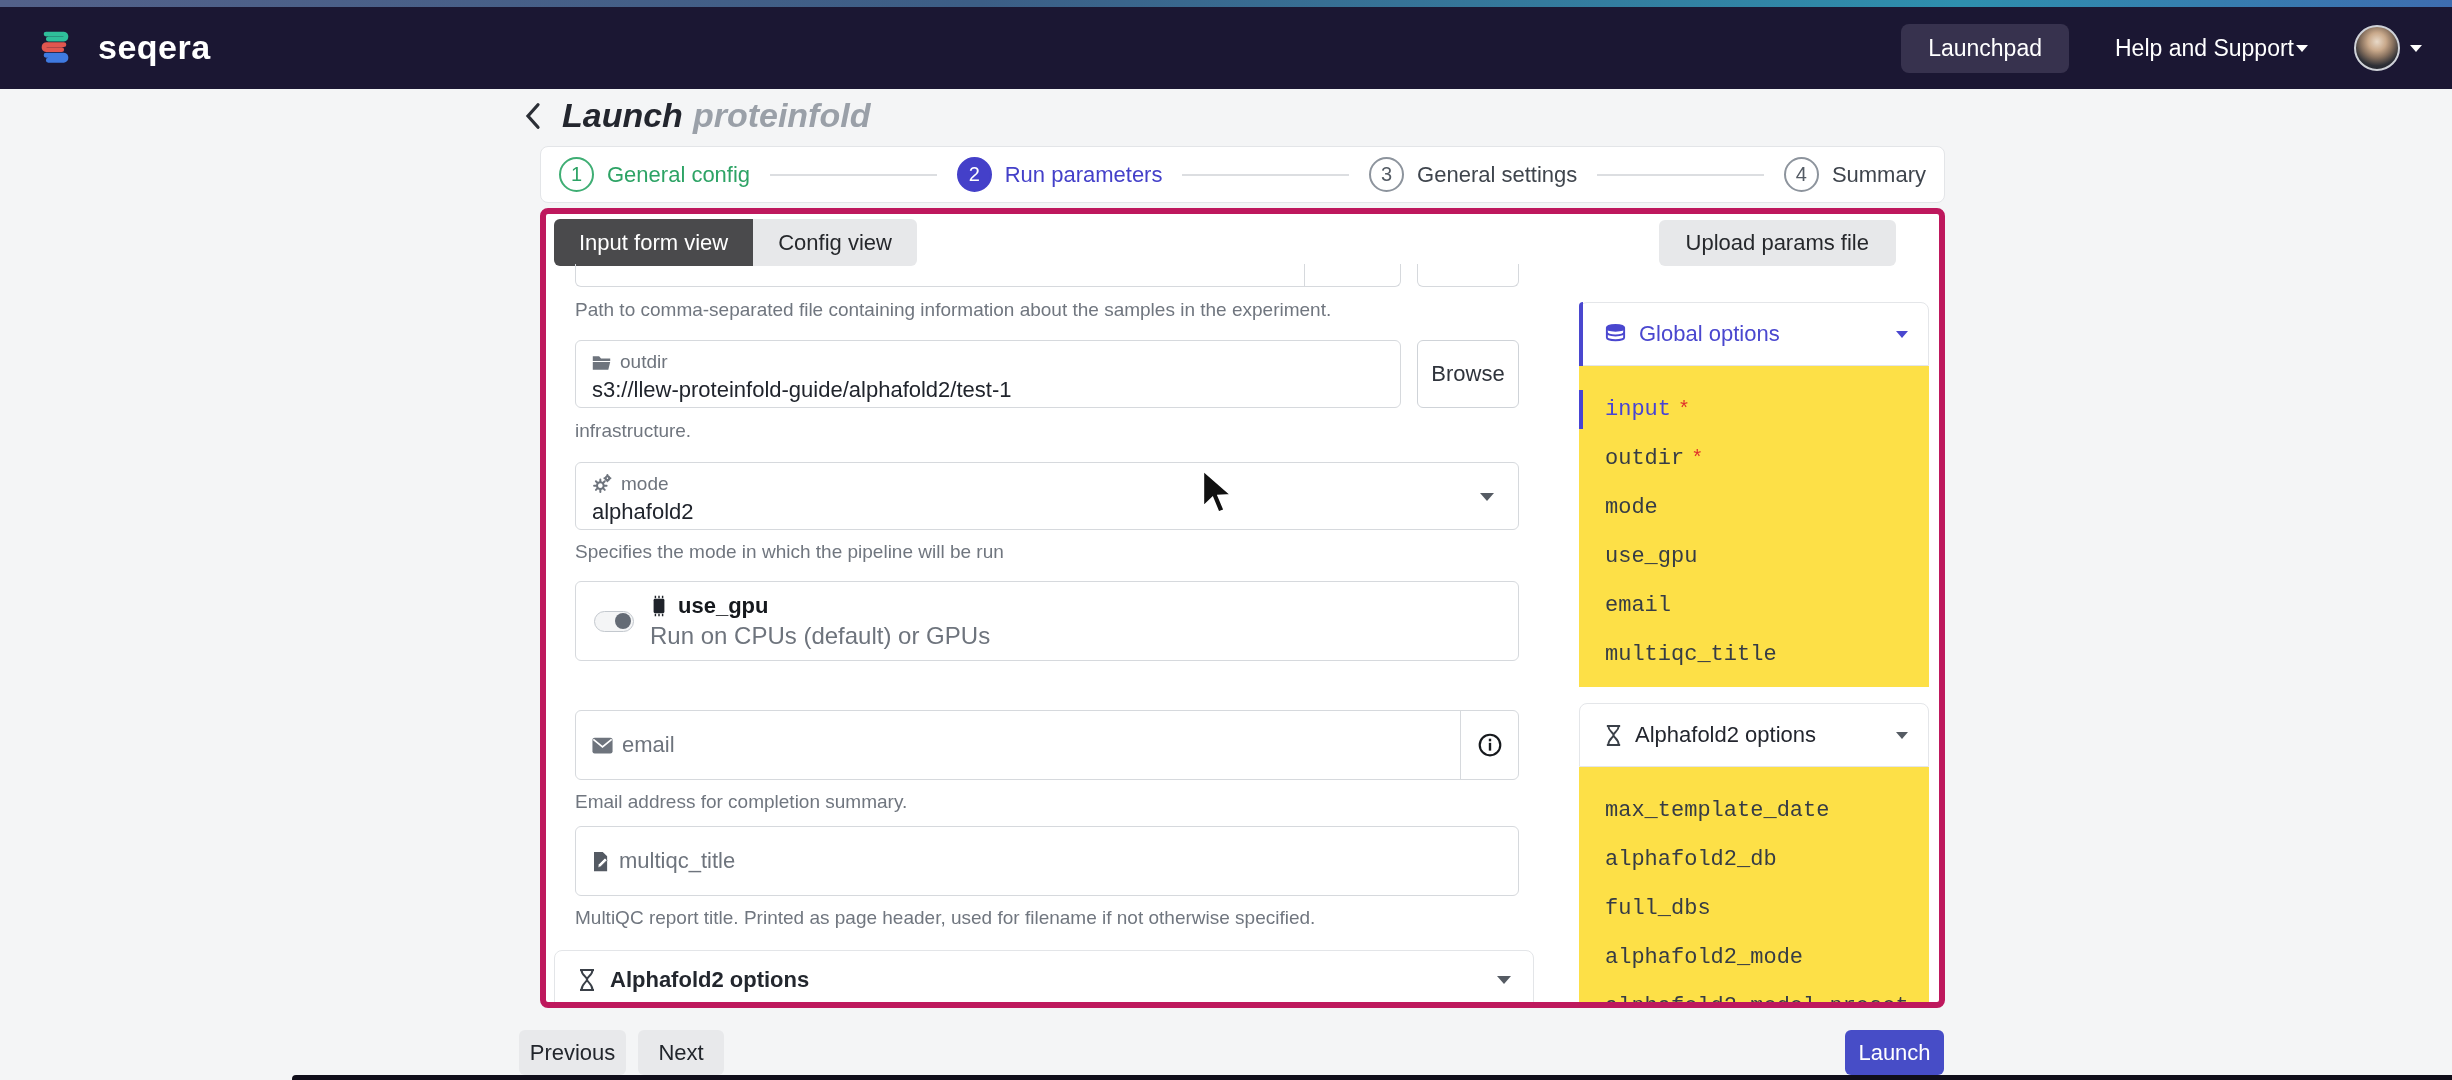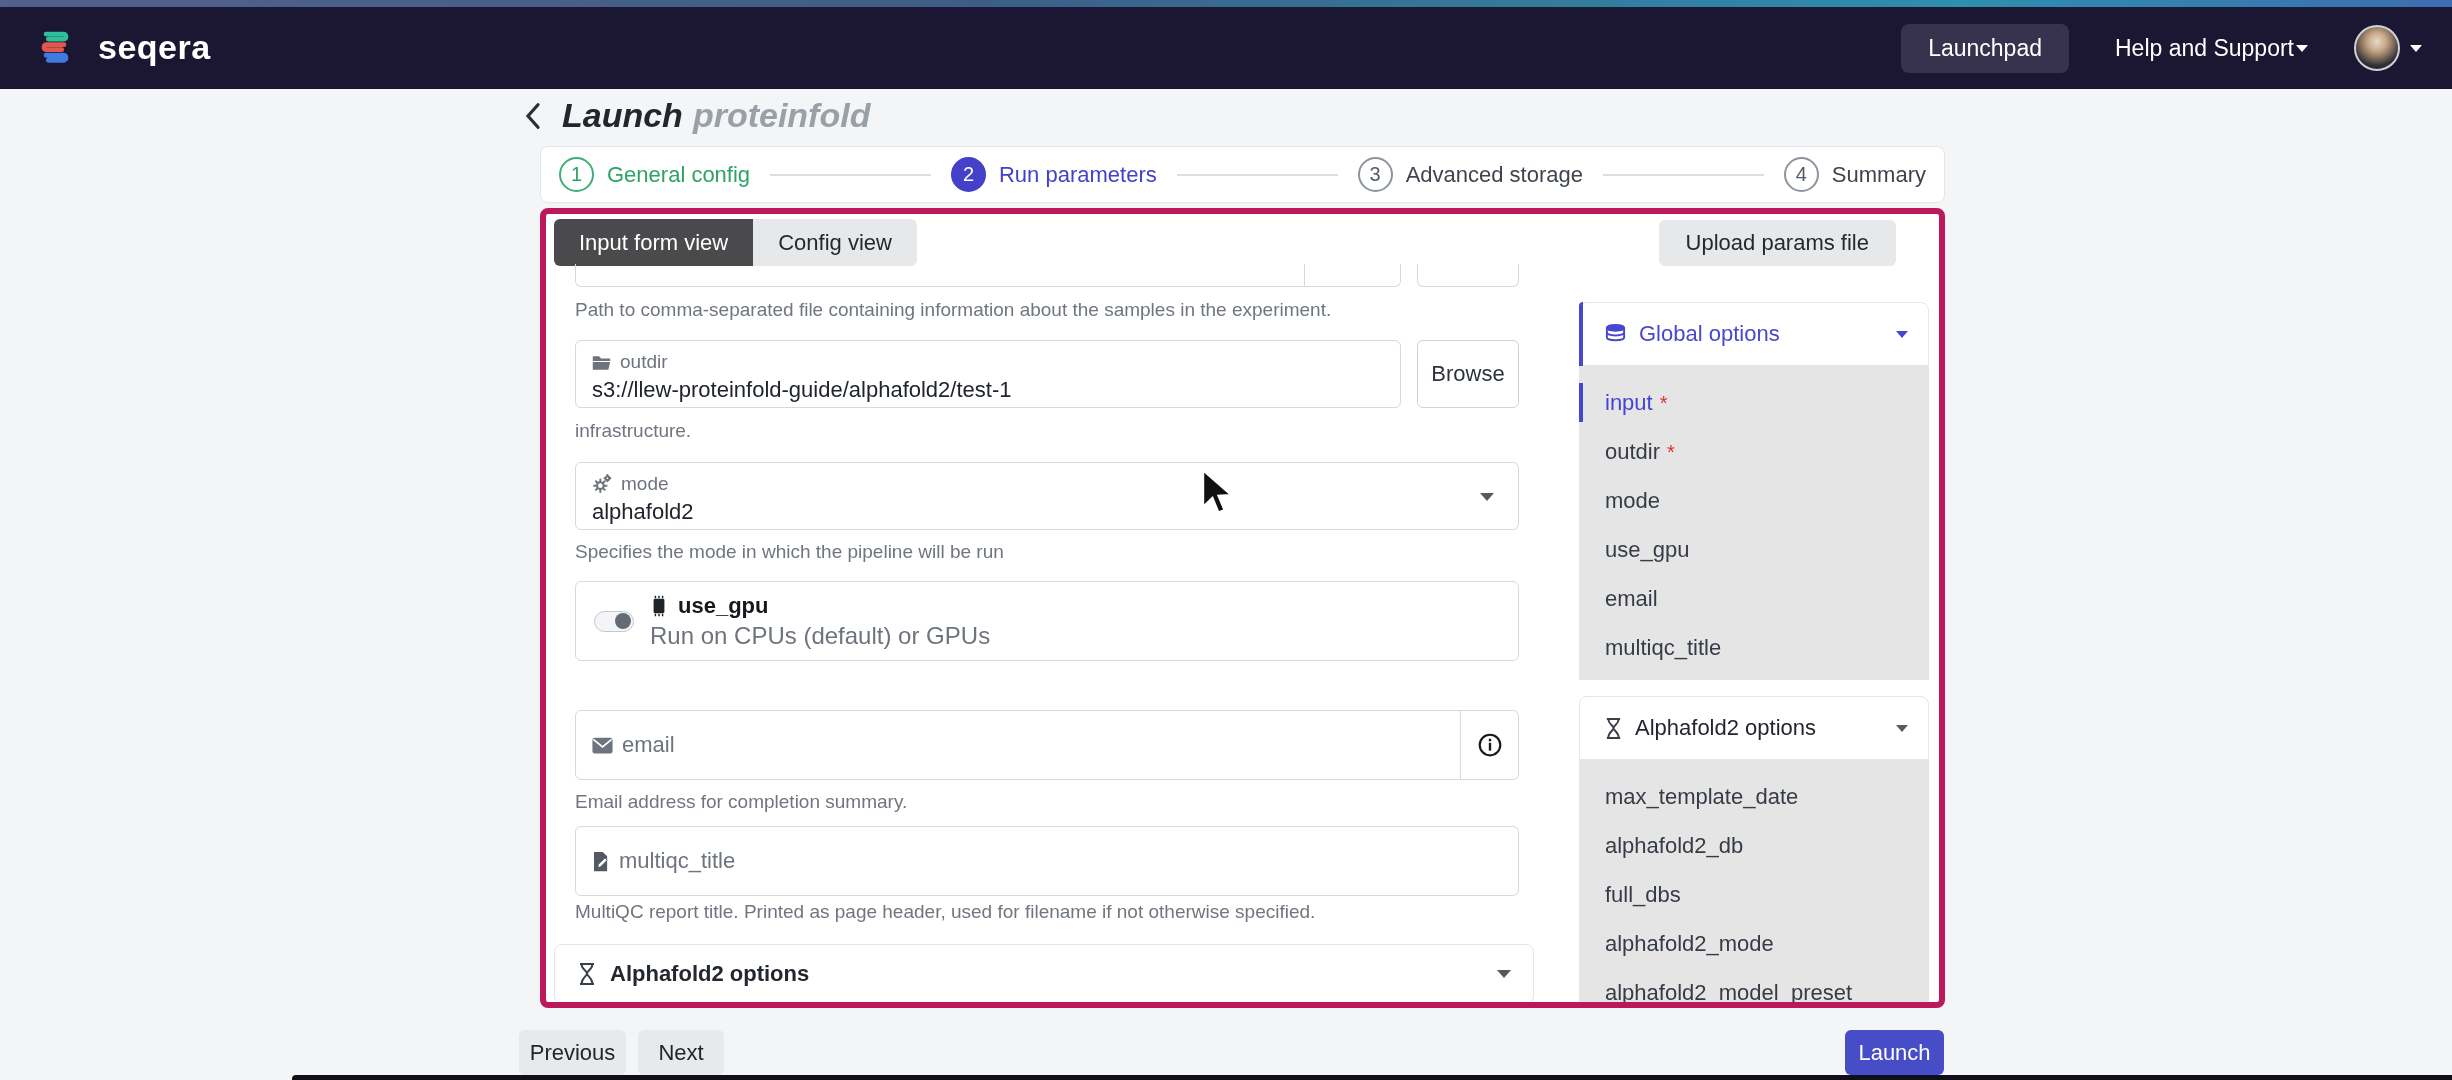--- a/index.html
+++ b/index.html
@@ -99,21 +99,21 @@
   .pn-header { position:relative; background:#fff; border:1px solid #e4e6e9; height:64px;
     display:flex; align-items:center; gap:12px; padding:0 20px 0 24px; cursor:pointer; }
   .pn-header.first { border-radius:8px 8px 0 0; }
   .pn-header.first::before { content:""; position:absolute; left:-1px; top:-1px; bottom:-1px; width:4px;
     background:#4a47cf; border-top-left-radius:8px; }
   .pn-title { font-size:22px; font-weight:500; }
   .pn-title.accent { color:#4a47cf; }
   .pn-header .caret { margin-left:auto; }
   .pn-header.first .caret { border-top-color:#4a47cf; }
   .pn-header.plain .caret { border-top-color:#555b63; }
-  .pn-list { background:#e5e5e5; padding:12px 0 8px; }
+  .pn-list { background:#fde047; padding:19px 0 8px;font-family:Liberation Mono, monospace; }
   .pn-item { position:relative; height:49px; line-height:49px; padding-left:26px; font-size:22px; color:#363c45; cursor:pointer; }
   .pn-item.active { color:#4744d4; }
   .pn-item.active::before { content:""; position:absolute; left:0; top:5px; bottom:5px; width:4px; background:#4744d4; }
   .req { color:#e0312c; margin-left:7px; font-size:20px; }
   .pn-gap { height:16px; }
 
   
   .btn { border:none; font-family:inherit; font-size:22px; border-radius:6px; cursor:pointer; }
   .prev-btn { position:absolute; left:519px; top:1030px; width:107px; height:45px; background:#e8e9eb; color:#22262c; }
   .next-btn { position:absolute; left:638px; top:1030px; width:86px; height:45px; background:#e8e9eb; color:#22262c; }
@@ -166,21 +166,21 @@
     <span class="step-label">General config</span>
   </div>
   <div class="step-connector"></div>
   <div class="step active">
     <span class="step-num">2</span>
     <span class="step-label">Run parameters</span>
   </div>
   <div class="step-connector"></div>
   <div class="step">
     <span class="step-num">3</span>
-    <span class="step-label">Advanced storage</span>
+    <span class="step-label">General settings</span>
   </div>
   <div class="step-connector"></div>
   <div class="step">
     <span class="step-num">4</span>
     <span class="step-label">Summary</span>
   </div>
 </div>
 
 <div class="main-card">
 
@@ -283,21 +283,21 @@
       <div class="lbl">
         <span class="icon">
           <svg width="18" height="21" viewBox="0 0 20 24">
             <path d="M2 1 h10 l5 5 v17 H2z" fill="#545a63"></path>
             <path d="M7 15.5 L14.5 8 L17 10.5 L9.5 18 L6.5 18.8z" fill="#fff" stroke="#545a63" stroke-width="0.8"></path>
           </svg>
         </span>
         <span>multiqc_title</span>
       </div>
     </div>
-    <div class="desc" style="margin-top:4px;">MultiQC report title. Printed as page header, used for filename if not otherwise specified.</div>
+    <div class="desc" style="margin-top:10px;">MultiQC report title. Printed as page header, used for filename if not otherwise specified.</div>
 
     <div class="section-box">
       <span class="icon">
         <svg width="20" height="24" viewBox="0 0 20 24" fill="none" stroke="#3a4048" stroke-width="2" stroke-linejoin="round">
           <path d="M3 2 h14 M3 22 h14 M4.5 2 c0 5.5 5.5 6.5 5.5 9.5 s-5.5 4 -5.5 10.5 M15.5 2 c0 5.5 -5.5 6.5 -5.5 9.5 s5.5 4 5.5 10.5"></path>
         </svg>
       </span>
       <span class="sec-title">Alphafold2 options</span>
       <span class="caret"></span>
     </div>

